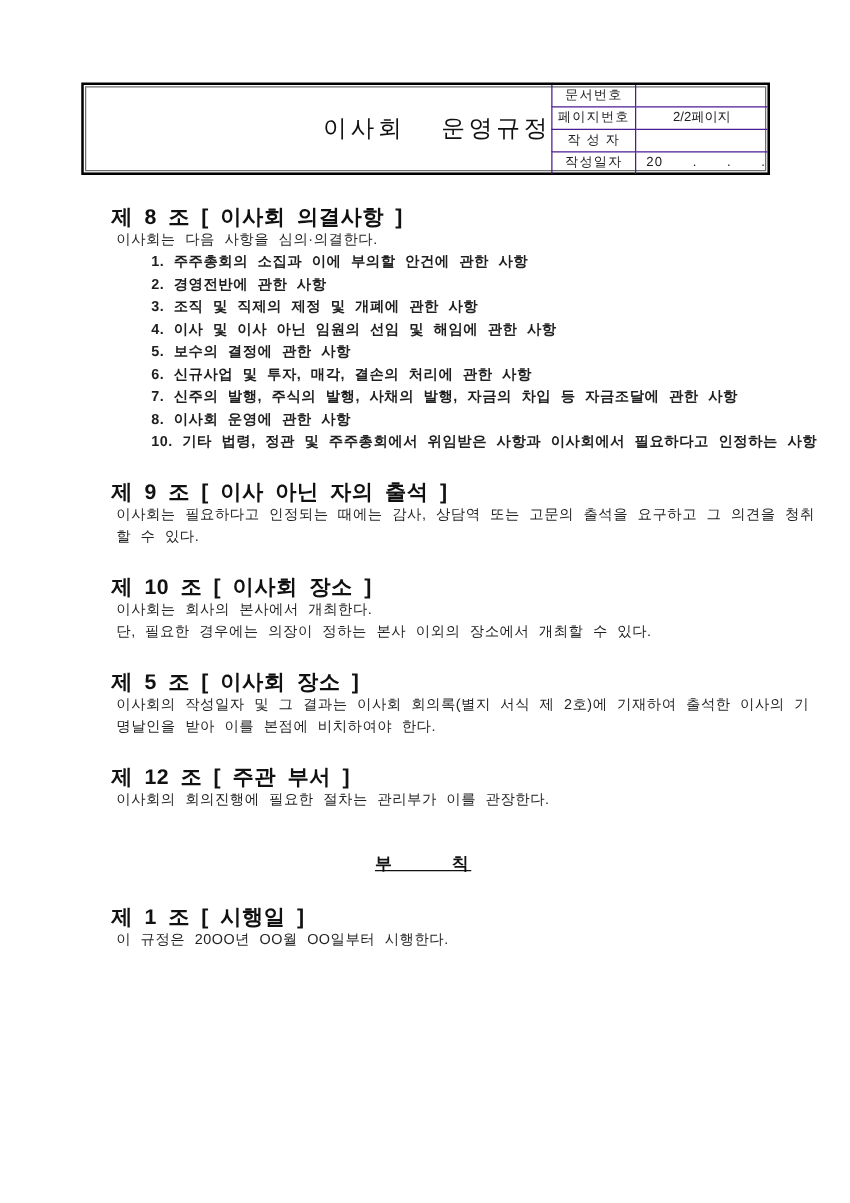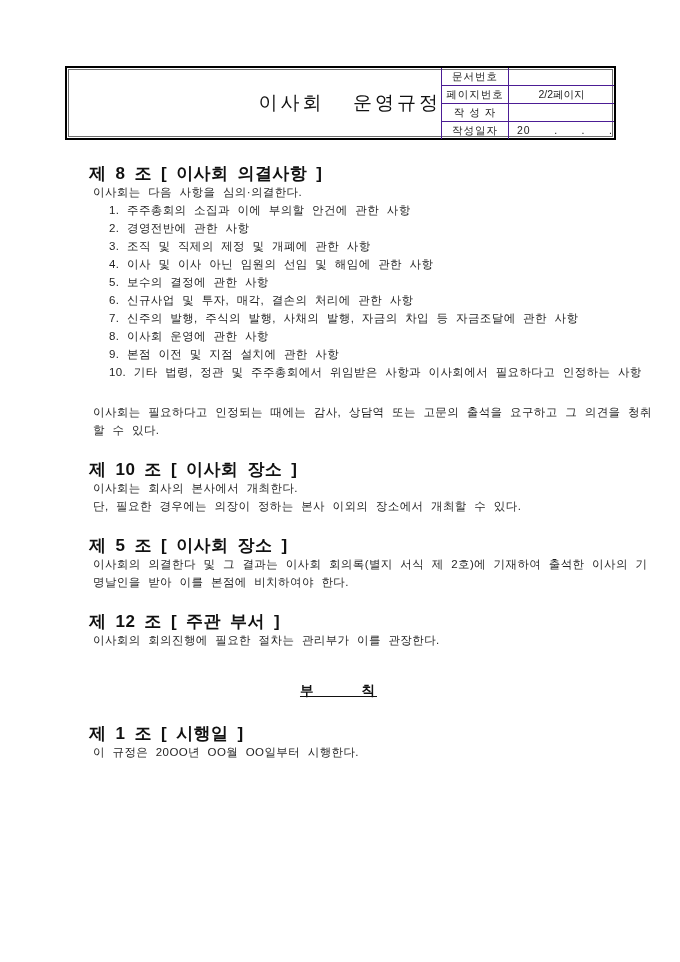--- a/index.html
+++ b/index.html
@@ -99,22 +99,23 @@
   .article-body {
     margin-left: 28px;
     font-size: 11.5px;
     line-height: 18px;
     letter-spacing: 0.4px;
     word-spacing: 4px;
     color: #1f1f1f;
   }
   .body-line { white-space: pre; }
   .item-line {
-    margin-left: 16px;
-    white-space: pre;
+    margin-left: 28px;
+    white-space: pre;
+    font-weight: bold;
   }
 
   
   .appendix-title {
     margin-top: 32px;
     width: 547px;
     text-align: center;
     font-size: 13.5px;
     font-weight: 700;
     letter-spacing: 2px;
@@ -161,44 +162,44 @@
     <div class="article-body">
       <div class="body-line">이사회는 다음 사항을 심의·의결한다.</div>
       <div class="item-line">1. 주주총회의 소집과 이에 부의할 안건에 관한 사항</div>
       <div class="item-line">2. 경영전반에 관한 사항</div>
       <div class="item-line">3. 조직 및 직제의 제정 및 개폐에 관한 사항</div>
       <div class="item-line">4. 이사 및 이사 아닌 임원의 선임 및 해임에 관한 사항</div>
       <div class="item-line">5. 보수의 결정에 관한 사항</div>
       <div class="item-line">6. 신규사업 및 투자, 매각, 결손의 처리에 관한 사항</div>
       <div class="item-line">7. 신주의 발행, 주식의 발행, 사채의 발행, 자금의 차입 등 자금조달에 관한 사항</div>
       <div class="item-line">8. 이사회 운영에 관한 사항</div>
-      <div class="item-line">9. 본점 이전 및 지점 설치에 관한 사항</div>
       <div class="item-line">10. 기타 법령, 정관 및 주주총회에서 위임받은 사항과 이사회에서 필요하다고 인정하는 사항</div>
     </div>
   </section>
 
   <section class="article">
+    <div class="article-heading">제 9 조 [ 이사 아닌 자의 출석 ]</div>
     <div class="article-body">
       <div class="body-line">이사회는 필요하다고 인정되는 때에는 감사, 상담역 또는 고문의 출석을 요구하고 그 의견을 청취</div>
       <div class="body-line">할 수 있다.</div>
     </div>
   </section>
 
   <section class="article">
     <div class="article-heading">제 10 조 [ 이사회 장소 ]</div>
     <div class="article-body">
       <div class="body-line">이사회는 회사의 본사에서 개최한다.</div>
       <div class="body-line">단, 필요한 경우에는 의장이 정하는 본사 이외의 장소에서 개최할 수 있다.</div>
     </div>
   </section>
 
   <section class="article">
     <div class="article-heading">제 5 조 [ 이사회 장소 ]</div>
     <div class="article-body">
-      <div class="body-line">이사회의 의결한다 및 그 결과는 이사회 회의록(별지 서식 제 2호)에 기재하여 출석한 이사의 기</div>
+      <div class="body-line">이사회의 작성일자 및 그 결과는 이사회 회의록(별지 서식 제 2호)에 기재하여 출석한 이사의 기</div>
       <div class="body-line">명날인을 받아 이를 본점에 비치하여야 한다.</div>
     </div>
   </section>
 
   <section class="article">
     <div class="article-heading">제 12 조 [ 주관 부서 ]</div>
     <div class="article-body">
       <div class="body-line">이사회의 회의진행에 필요한 절차는 관리부가 이를 관장한다.</div>
     </div>
   </section>

